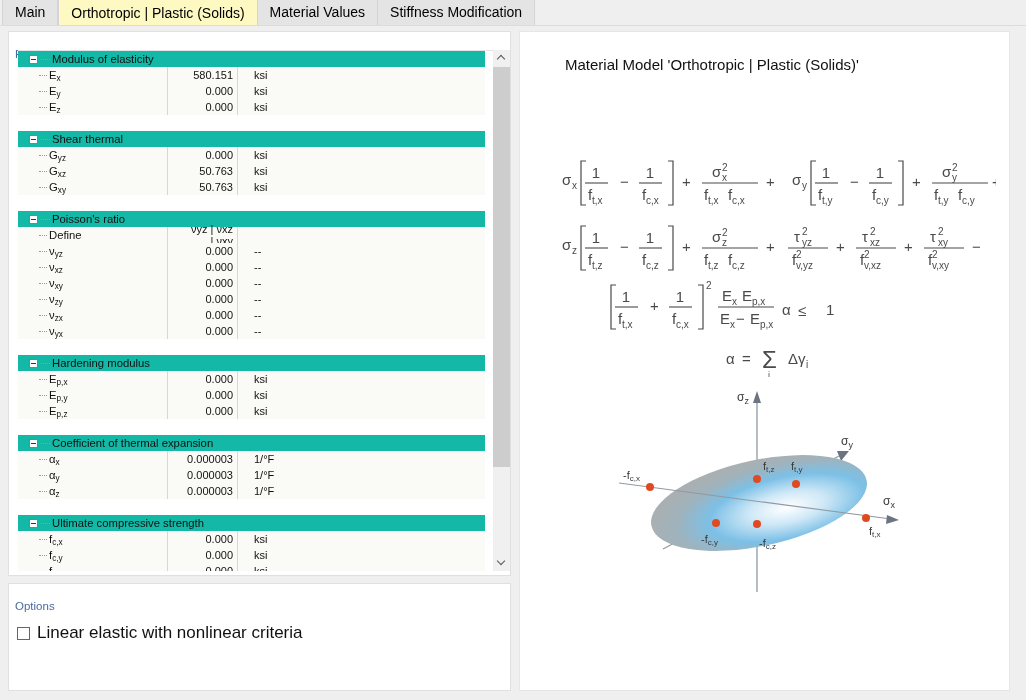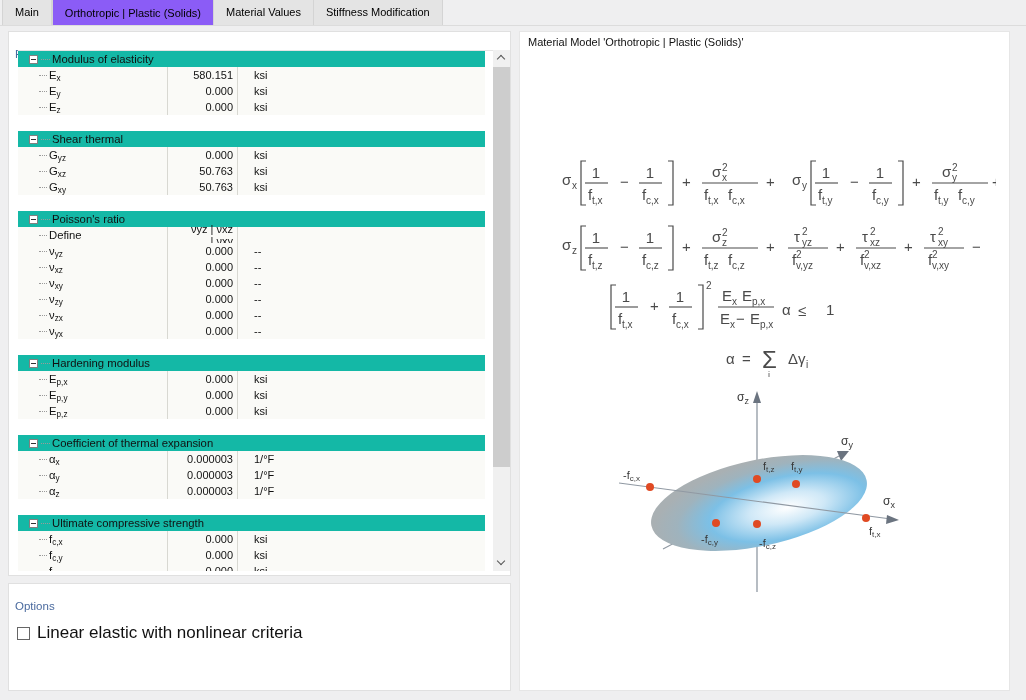--- a/index.html
+++ b/index.html
@@ -15,28 +15,28 @@
   
   .tabbar {
     position: absolute; left: 0; top: 0; width: 1026px; height: 26px;
     background: #efeff0;
     border-bottom: 1px solid #dcdcdc;
     display: flex; align-items: flex-end;
   }
   .tab {
     height: 25px; line-height: 25px;
     padding: 0 12px;
-    font-size: 11px; color: #000;
+    font-size: 14px; color: #000;
     background: #e4e4e4;
     border-right: 1px solid #d4d4d4;
     white-space: nowrap; cursor: default;
   }
   .tab:first-child { border-left: 1px solid #d4d4d4; margin-left: 2px; }
   .tab.active {
-    background: #8b5cf6;
+    background: #fef9c3;
     height: 26px; line-height: 26px;
     border-left: 1px solid #d4d4d4;
     border-top: 1px solid #d4d4d4;
     border-right: 1px solid #d4d4d4;
     text-align: center;
   }
 
   
   .left-panel {
     position: absolute; left: 8px; top: 31px;
@@ -158,22 +158,23 @@
   }
 
   
   .right-panel {
     position: absolute; left: 519px; top: 31px;
     width: 491px; height: 660px;
     background: #ffffff;
     border: 1px solid #e6e6e6;
   }
   .rp-title {
-    font-size: 11px; color: #111;
-    padding: 4px 0 0 8px;
+    font-size: 15px; color: #111;
+    padding: 24px 0 0 8px;
+    margin-left: 37px;
   }
   .formula-area {
     position: absolute; left: 0; top: 95px; width: 491px;
   }
   .formula-svg { display: block; margin: 0 auto; }
   .diagram-svg { display: block; margin: 0 auto; }
 </style>
 </head>
 <body>
 

